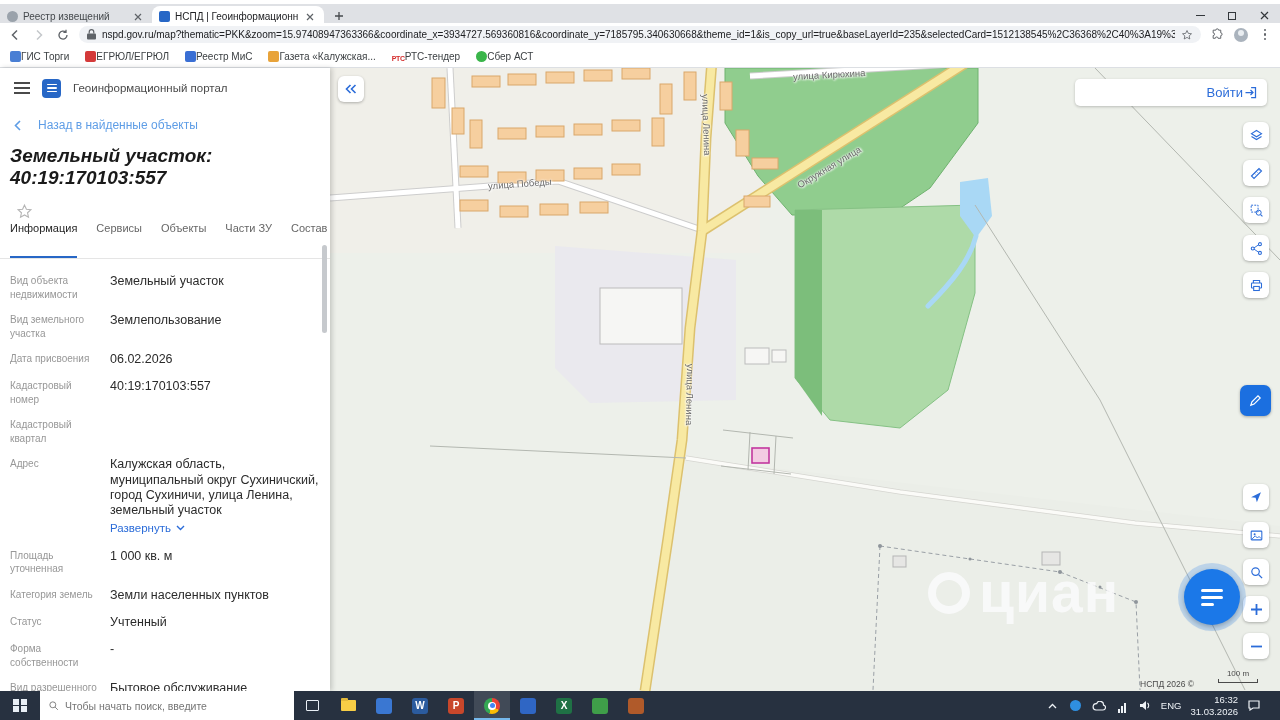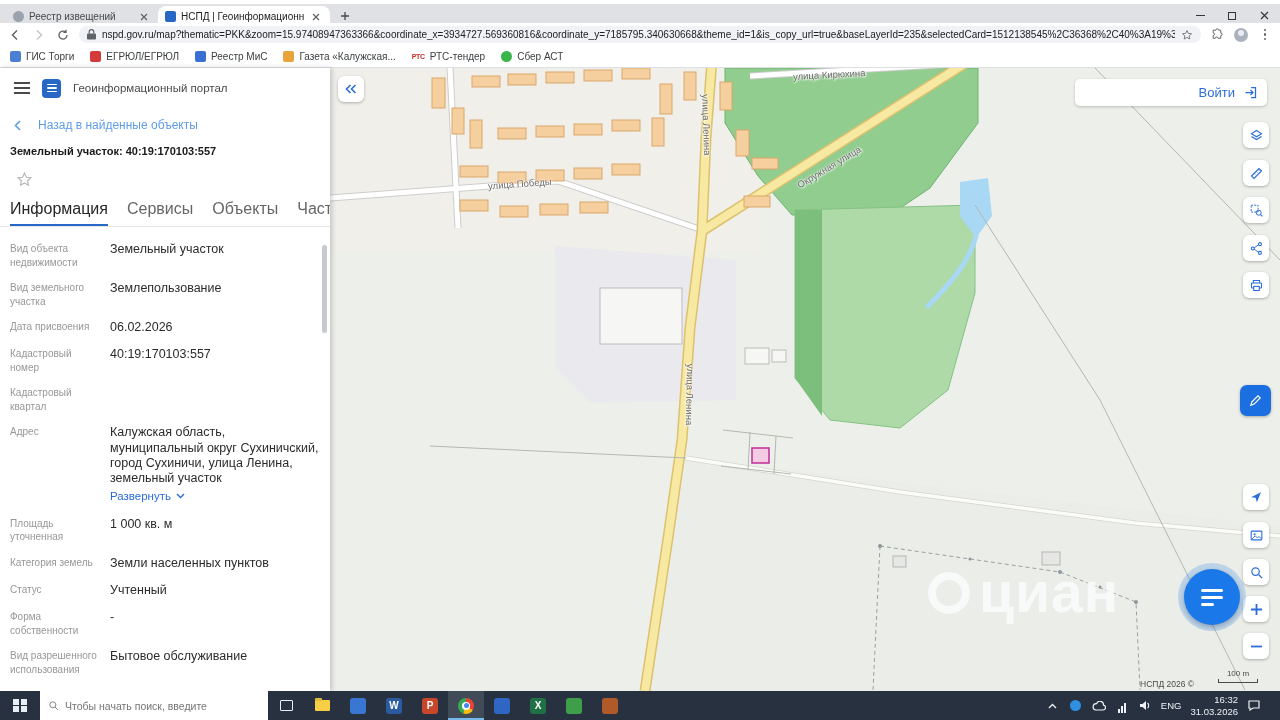--- a/index.html
+++ b/index.html
@@ -1,20 +1,20 @@
 <!DOCTYPE html>
 <html><head>
 <meta charset="utf-8">
 <style>
   * { margin:0; padding:0; box-sizing:border-box; }
   html,body { width:1280px; height:720px; overflow:hidden; font-family:"Liberation Sans",sans-serif; }
   #root { position:relative; width:1280px; height:720px; background:#fff; overflow:hidden; }
 
   
-  .tabstrip { position:absolute; top:4px; left:0; right:0; height:23px; background:#dfe1e5; display:flex; align-items:flex-end; padding-left:6px; }
+  .tabstrip { position:absolute; top:4px; left:0; right:0; height:23px; background:#dfe1e5; display:flex; align-items:flex-end; }
   .tab { position:relative; height:21px; width:152px; display:flex; align-items:center; gap:5px; padding:0 7px; font-size:10px; color:#45494d; border-radius:8px 8px 0 0; }
   .tab.active { background:#fff; width:172px; color:#202124; }
   .favicon { width:11px; height:11px; flex:none; }
   .fav-globe { background:#9aa2ab; border-radius:50%; }
   .fav-nspd { background:#2767c6; border-radius:2px; }
   .tab-title { flex:1; white-space:nowrap; overflow:hidden; }
   .tab-close { width:14px; height:14px; flex:none; display:flex; align-items:center; justify-content:center; }
   .newtab-btn { width:18px; height:18px; margin:0 0 2px 6px; display:flex; align-items:center; justify-content:center; }
   .win-controls { position:absolute; right:0; top:0; height:23px; display:flex; }
   .win-btn { width:32px; height:23px; display:flex; align-items:center; justify-content:center; }
@@ -24,71 +24,71 @@
   .navbar { position:absolute; top:23px; left:0; right:0; height:23px; background:#fff; display:flex; align-items:center; padding:0 7px; gap:8px; }
   .nav-ic { width:16px; height:16px; display:flex; align-items:center; justify-content:center; flex:none; }
   .urlbox { flex:1; min-width:0; height:17px; background:#f0f2f5; border-radius:9px; display:flex; align-items:center; padding:0 8px; gap:6px; }
   .url-input { flex:1; min-width:0; border:none; background:transparent; outline:none; font-size:10px; color:#202124; font-family:"Liberation Sans",sans-serif; }
   .avatar-ic { width:14px; height:14px; border-radius:50%; background:#aab3bd; position:relative; overflow:hidden; }
   .avatar-ic::before { content:""; position:absolute; left:4px; top:2.5px; width:6px; height:6px; border-radius:50%; background:#e9edf1; }
   .kebab { display:flex; flex-direction:column; gap:2px; }
   .kebab i { width:2.5px; height:2.5px; border-radius:50%; background:#5f6368; }
 
   .bookmarks { position:absolute; top:46px; left:0; right:0; height:22px; background:#fff; border-bottom:1px solid #dcdfe3; display:flex; align-items:center; gap:16px; padding:0 10px; font-size:10px; color:#3c4043; }
-  .bm { display:flex; align-items:center; gap:5px; white-space:nowrap; }
+  .bm { display:flex; align-items:flex-end; white-space:nowrap; }
   .bm-icon { width:11px; height:11px; border-radius:2px; flex:none; }
   .bm-icon.round { border-radius:50%; }
   .bm-rts { font-size:7px; font-weight:bold; letter-spacing:-0.3px; }
 
   
   .sidebar { position:absolute; top:68px; left:0; width:330px; height:623px; background:#fff; z-index:5; box-shadow:2px 0 5px rgba(0,0,0,.18); overflow:hidden; }
   .sb-header { height:40px; display:flex; align-items:center; gap:12px; padding:0 14px; }
   .hamburger { display:flex; flex-direction:column; gap:3px; cursor:pointer; }
   .hamburger span { width:16px; height:1.8px; background:#4a4a4a; }
   .brand-logo { width:19px; height:19px; border-radius:4px; background:#2767c6; display:flex; flex-direction:column; justify-content:center; align-items:center; gap:2px; }
   .brand-logo span { width:10px; height:1.6px; background:#fff; border-radius:1px; }
   .brand-title { font-size:11.5px; color:#4a4a4a; }
   .back-link { display:flex; align-items:center; gap:17px; margin:10px 0 0 14px; font-size:12px; color:#5e9de6; text-decoration:none; cursor:pointer; }
-  .card-title { margin:13px 10px 0 10px; font-size:11px; font-weight:bold; color:#1a1a1a; }
+  .card-title { margin:13px 10px 0 10px; font-size:19px; font-weight:bold; color:#1a1a1a;font-style:italic; }
   .fav-star { margin:14px 0 0 16px; width:17px; height:17px; cursor:pointer; }
   .tabs { margin-top:12px; padding:0 10px; display:flex; align-items:flex-end; gap:19px; border-bottom:1px solid #e5e5e5; height:27px; }
-  .tab-item { font-size:16px; color:#666; padding-bottom:6px; border-bottom:2.5px solid transparent; white-space:nowrap; cursor:pointer; }
+  .tab-item { font-size:11px; color:#666; padding-bottom:22px; border-bottom:2.5px solid transparent; white-space:nowrap; cursor:pointer; }
   .tab-item.active { color:#262626; border-bottom-color:#2767c6; }
   .fields { padding:15px 10px 0 10px; }
   .frow { display:flex; margin-bottom:12px; }
   .flabel { width:100px; flex:none; font-size:10px; color:#979797; line-height:1.35; padding-right:8px; }
   .fvalue { flex:1; font-size:12.5px; color:#2b2b2b; line-height:1.22; }
   .expand-link { display:inline-flex; align-items:center; gap:5px; margin-top:3px; font-size:11.5px; color:#2b6cd9; text-decoration:none; cursor:pointer; }
   .sb-scrollbar { position:absolute; right:3px; top:177px; width:5px; height:88px; background:#c6c9cd; border-radius:3px; }
 
   
   .map { position:absolute; top:68px; left:330px; width:950px; height:623px; background:#edf0ea; overflow:hidden; }
   .map > svg.base { position:absolute; left:0; top:0; }
   .street-label { position:absolute; font-size:9.5px; color:#6a6a6a; white-space:nowrap; text-shadow:0 0 2px #fff,0 0 3px #fff,1px 1px 2px #fff; }
   .mbtn { position:absolute; width:26px; height:26px; background:#fff; border-radius:6px; box-shadow:0 1px 3px rgba(0,0,0,.28); display:flex; align-items:center; justify-content:center; cursor:pointer; }
   .collapse-btn { left:8px; top:8px; }
-  .login-btn { position:absolute; left:745px; top:11px; width:192px; height:27px; background:#fff; border-radius:5px; box-shadow:0 1px 3px rgba(0,0,0,.22); display:flex; align-items:center; justify-content:flex-end; gap:8px; padding:0 9px; cursor:pointer; }
+  .login-btn { position:absolute; left:745px; top:11px; width:192px; height:27px; background:#fff; border-radius:5px; box-shadow:0 1px 3px rgba(0,0,0,.22); display:flex; align-items:center; justify-content:flex-end; gap:0; padding:0 9px; cursor:pointer; }
   .login-btn span { font-size:13px; color:#2b6cd9; }
   .pen-btn { position:absolute; left:910px; top:317px; width:31px; height:31px; border-radius:7px; background:#1b6fe0; box-shadow:0 1px 3px rgba(0,0,0,.3); display:flex; align-items:center; justify-content:center; cursor:pointer; }
   .chat-btn { position:absolute; left:854px; top:501px; width:56px; height:56px; border-radius:50%; background:#1b78e8; box-shadow:0 0 0 6px rgba(27,120,232,.22), 0 2px 5px rgba(0,0,0,.3); display:flex; flex-direction:column; align-items:center; justify-content:center; gap:4px; z-index:3; cursor:pointer; }
   .chat-btn i { display:block; height:3px; border-radius:2px; background:#fff; }
   .chat-btn i:nth-child(1){ width:22px; } .chat-btn i:nth-child(2){ width:22px; } .chat-btn i:nth-child(3){ width:13px; align-self:flex-start; margin-left:17px; }
   .watermark { position:absolute; left:598px; top:496px; display:flex; align-items:center; gap:9px; color:rgba(250,250,252,.85); z-index:2; pointer-events:none; }
   .wm-ring { width:42px; height:42px; border:8px solid rgba(250,250,252,.85); border-radius:50%; }
   .wm-text { font-size:57px; font-weight:bold; letter-spacing:1px; line-height:1; }
   .map-attribution { position:absolute; left:810px; top:611px; font-size:8.5px; color:#4a4a4a; z-index:2; }
   .scalebar { position:absolute; left:888px; top:601px; width:40px; text-align:center; font-size:8px; color:#4a4a4a; z-index:2; }
   .scale-line { height:4px; border-left:1px solid #4a4a4a; border-right:1px solid #4a4a4a; border-bottom:1.5px solid #4a4a4a; margin-top:1px; }
 
   
   .taskbar { position:absolute; left:0; bottom:0; width:1280px; height:29px; background:#273140; display:flex; align-items:stretch; z-index:20; }
   .tb-start { width:40px; display:flex; align-items:center; justify-content:center; cursor:pointer; }
   .winlogo { display:grid; grid-template-columns:6px 6px; grid-template-rows:6px 6px; gap:1.5px; }
   .winlogo span { background:#e8eef5; }
-  .tb-search { width:228px; background:#fff; display:flex; align-items:center; gap:6px; padding:0 8px; }
+  .tb-search { width:254px; background:#fff; display:flex; align-items:center; gap:6px; padding:0 8px; }
   .tb-search input { flex:1; min-width:0; border:none; outline:none; font-size:10.5px; color:#444; font-family:"Liberation Sans",sans-serif; }
   .tb-apps { display:flex; align-items:stretch; }
   .tb-app { width:36px; display:flex; align-items:center; justify-content:center; cursor:pointer; }
   .tb-app.active { background:rgba(255,255,255,.12); box-shadow:inset 0 -2px 0 #76b9ed; }
   .app-sq { width:16px; height:16px; border-radius:3px; display:flex; align-items:center; justify-content:center; font-size:10px; font-weight:bold; color:#fff; }
   .tv-icon { width:13px; height:11px; border:1.5px solid #e8eef5; border-radius:1px; }
   .folder-icon { width:15px; height:11px; background:#f8ce46; border-radius:1px; position:relative; }
   .folder-icon::before { content:""; position:absolute; left:0; top:-2.5px; width:7px; height:3px; background:#e3b93a; border-radius:1px 1px 0 0; }
   .chrome-icon { width:16px; height:16px; border-radius:50%; background:conic-gradient(#ea4335 0 120deg, #fbbc05 120deg 200deg, #34a853 200deg 360deg); position:relative; }
   .chrome-icon::before { content:""; position:absolute; left:4px; top:4px; width:8px; height:8px; border-radius:50%; background:#fff; }

